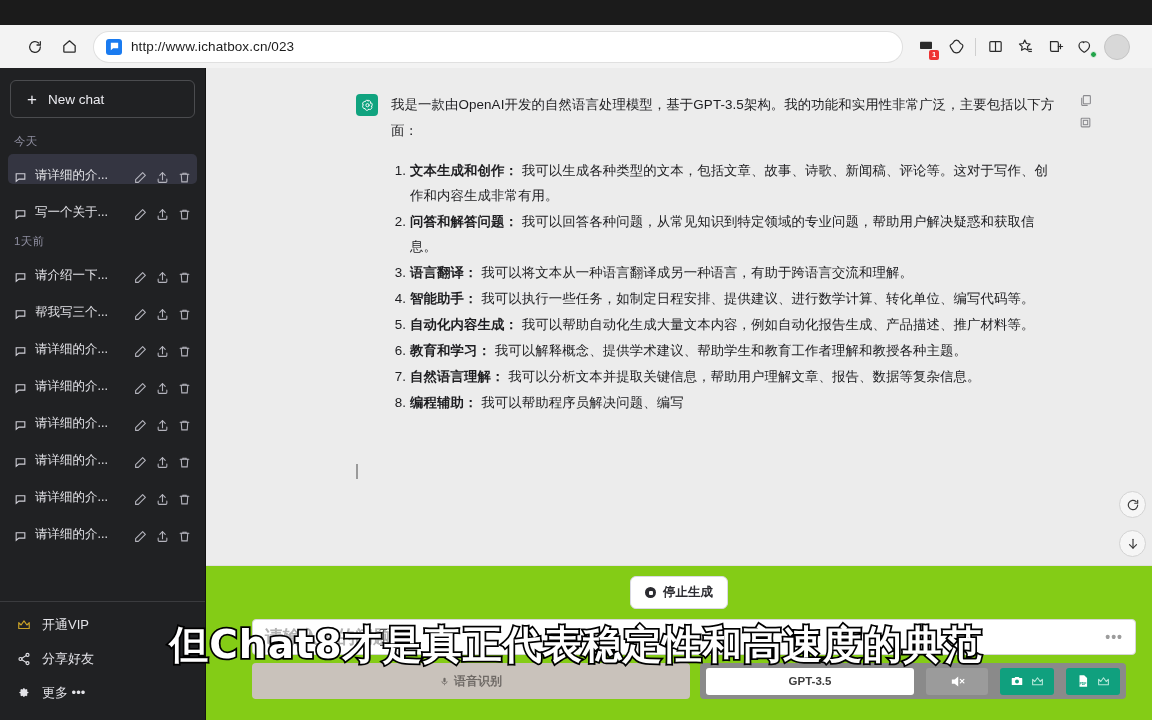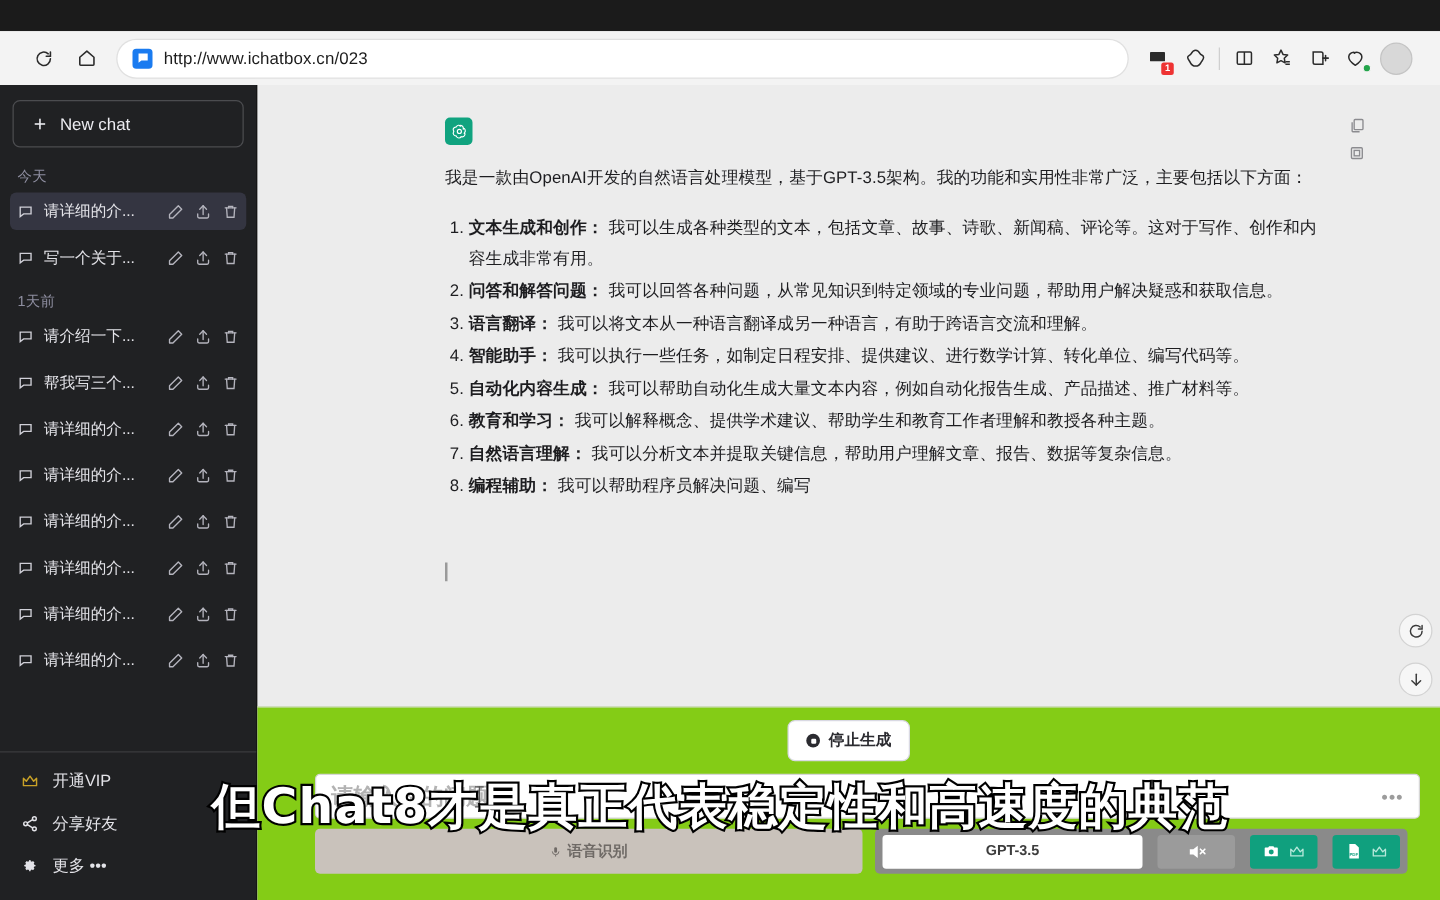--- a/index.html
+++ b/index.html
@@ -78,21 +78,21 @@
     color:#ececf1; font-size:13.5px;
   }
   .plus { font-size:17px; line-height:1; color:#ececf1; }
 
   .chatlist { flex:1 1 auto; overflow:hidden; padding:4px 8px 0 8px; }
   .grouplabel {
     font-size:11.5px; color:#8e8ea0; padding:6px 6px 5px 6px;
     letter-spacing:.3px;
   }
   .chat-item {
-    height:30px; display:flex; align-items:center; gap:8px;
+    height:30px; display:flex; align-items:flex-end; gap:8px;
     padding:0 6px; border-radius:5px; margin-bottom:7px;
     color:#d6d6df;
   }
   .chat-item.active { background:#343541; }
   .ci-title {
     flex:1 1 auto; font-size:12.5px; white-space:nowrap;
     overflow:hidden; text-overflow:ellipsis; color:#e3e3e8;
   }
   .ci-actions { display:flex; align-items:center; gap:9px; flex:0 0 auto; }
   .ci-act { width:13px; height:13px; color:#b4b4bd; display:block; }
@@ -109,21 +109,21 @@
   
   .main {
     position:absolute; top:0; left:206px; width:946px; height:652px;
     background:#ececec; display:flex; flex-direction:column;
   }
   .scroll-area {
     position:relative; flex:1 1 auto; overflow:hidden;
     padding:24px 0 0 0;
   }
   .msg {
-    display:flex; gap:13px; padding:0 96px 0 150px; position:relative;flex-direction:column;
+    display:flex; gap:13px; padding:0 96px 0 150px; position:relative;
   }
   .avatar {
     width:22px; height:22px; flex:0 0 22px; border-radius:4px;
     background:#10a37f; display:flex; align-items:center; justify-content:center;
     margin-top:2px;
   }
   .msg-body { flex:1 1 auto; min-width:0; }
   .para {
     font-size:13.4px; line-height:26px; color:#1d1d20;
     letter-spacing:.1px; margin-bottom:14px;

